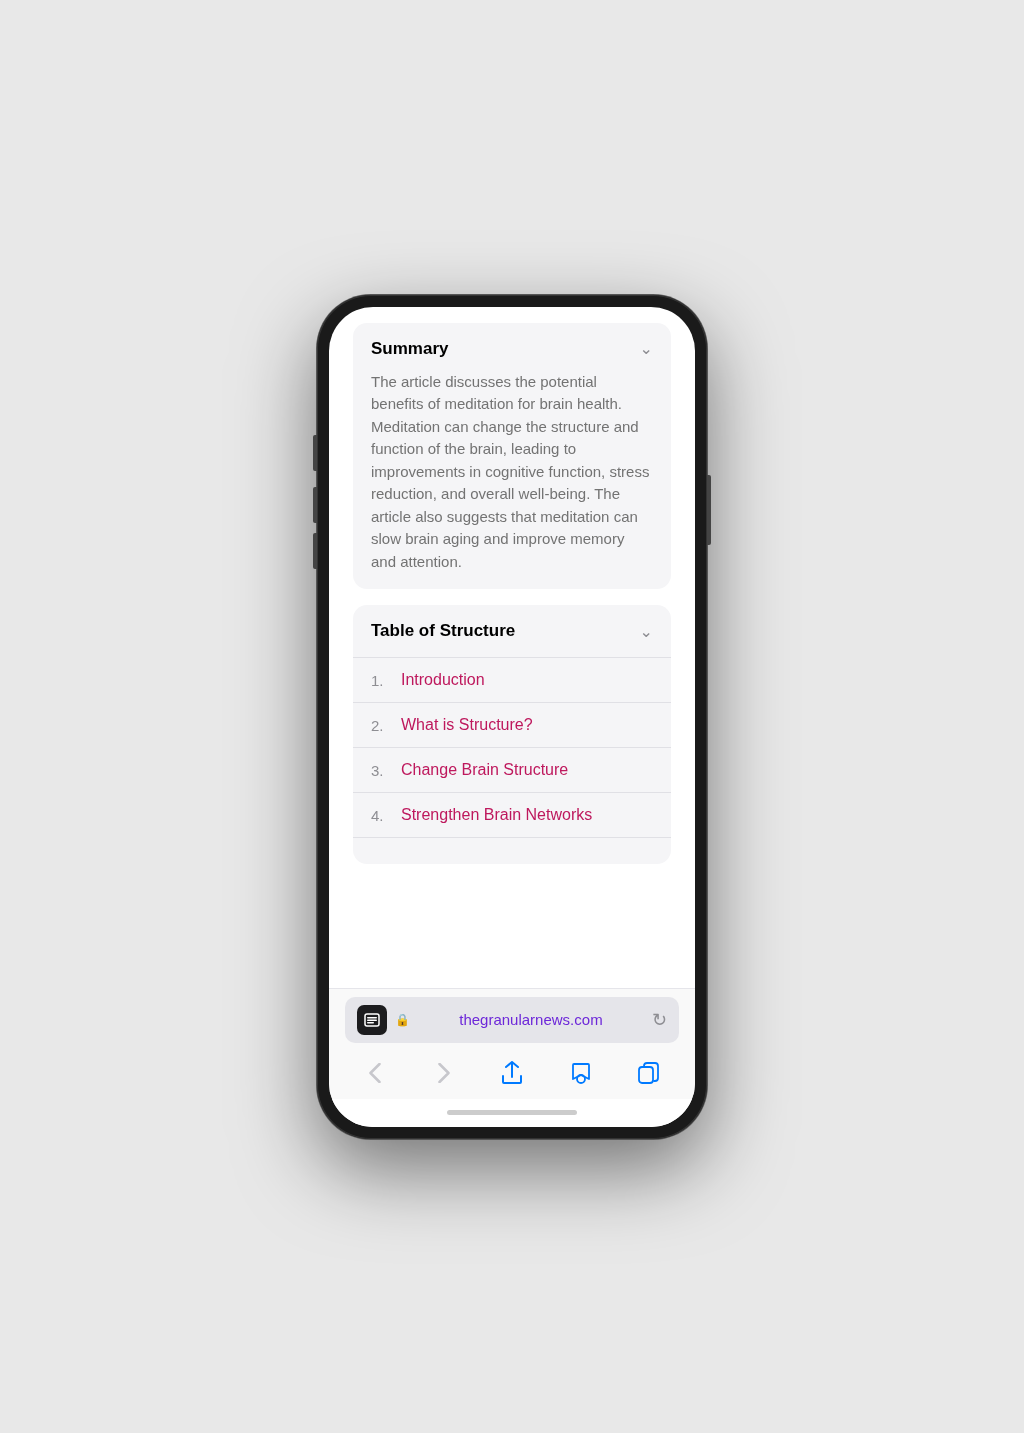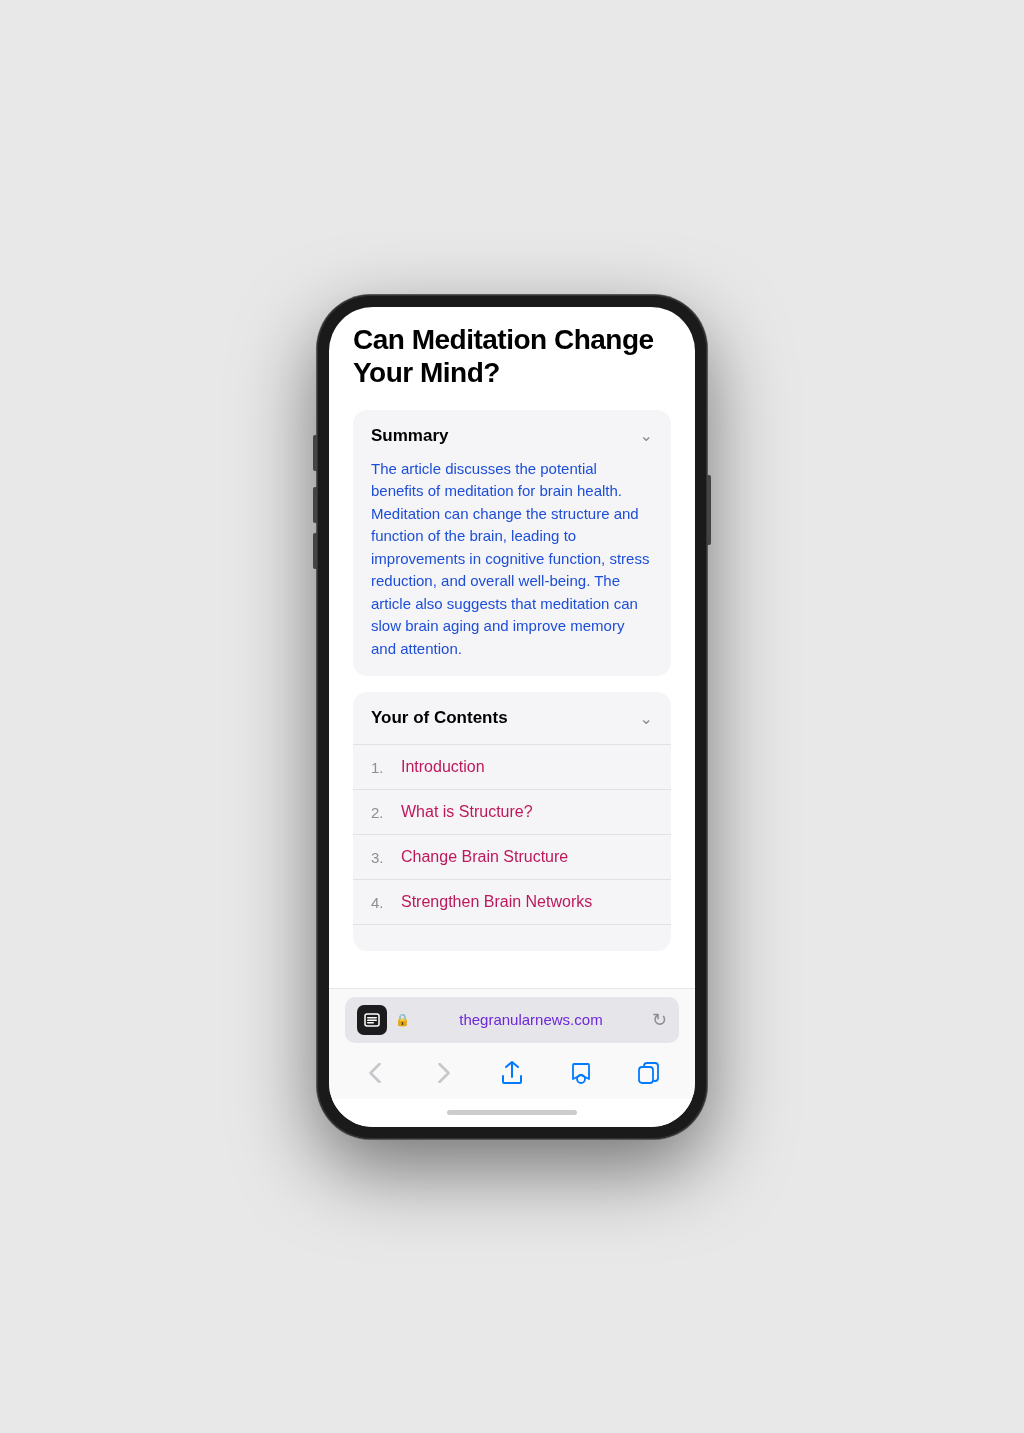--- a/index.html
+++ b/index.html
@@ -156,21 +156,21 @@
       color: #000;
     }
 
     .chevron-icon {
       color: #8e8e93;
       font-size: 16px;
     }
 
     .summary-text {
       font-size: 15px;
-      color: #1d4ed8;
+      color: #737373;
       line-height: 1.5;
     }
 
     .toc-card {
       background: #f5f5f7;
       border-radius: 14px;
       overflow: hidden;
       margin-bottom: 16px;
     }
 
@@ -289,33 +289,32 @@
   </style>
 </head>
 <body>
 
 <div class="phone-outer">
   <div class="phone-screen">
 
 
     <div class="content-area">
 
-      <h1 class="article-title">Can Meditation Change Your Mind?</h1>
 
       <div class="card">
         <div class="card-header">
           <span class="card-title">Summary</span>
           <span class="chevron-icon">⌄</span>
         </div>
         <p class="summary-text">The article discusses the potential benefits of meditation for brain health. Meditation can change the structure and function of the brain, leading to improvements in cognitive function, stress reduction, and overall well-being. The article also suggests that meditation can slow brain aging and improve memory and attention.</p>
       </div>
 
       <div class="toc-card">
         <div class="toc-header">
-          <span class="card-title">Your of Contents</span>
+          <span class="card-title">Table of Structure</span>
           <span class="chevron-icon">⌄</span>
         </div>
 
         <div class="toc-item">
           <span class="toc-number">1.</span>
           <span class="toc-label">Introduction</span>
         </div>
         <div class="toc-item">
           <span class="toc-number">2.</span>
           <span class="toc-label">What is Structure?</span>

